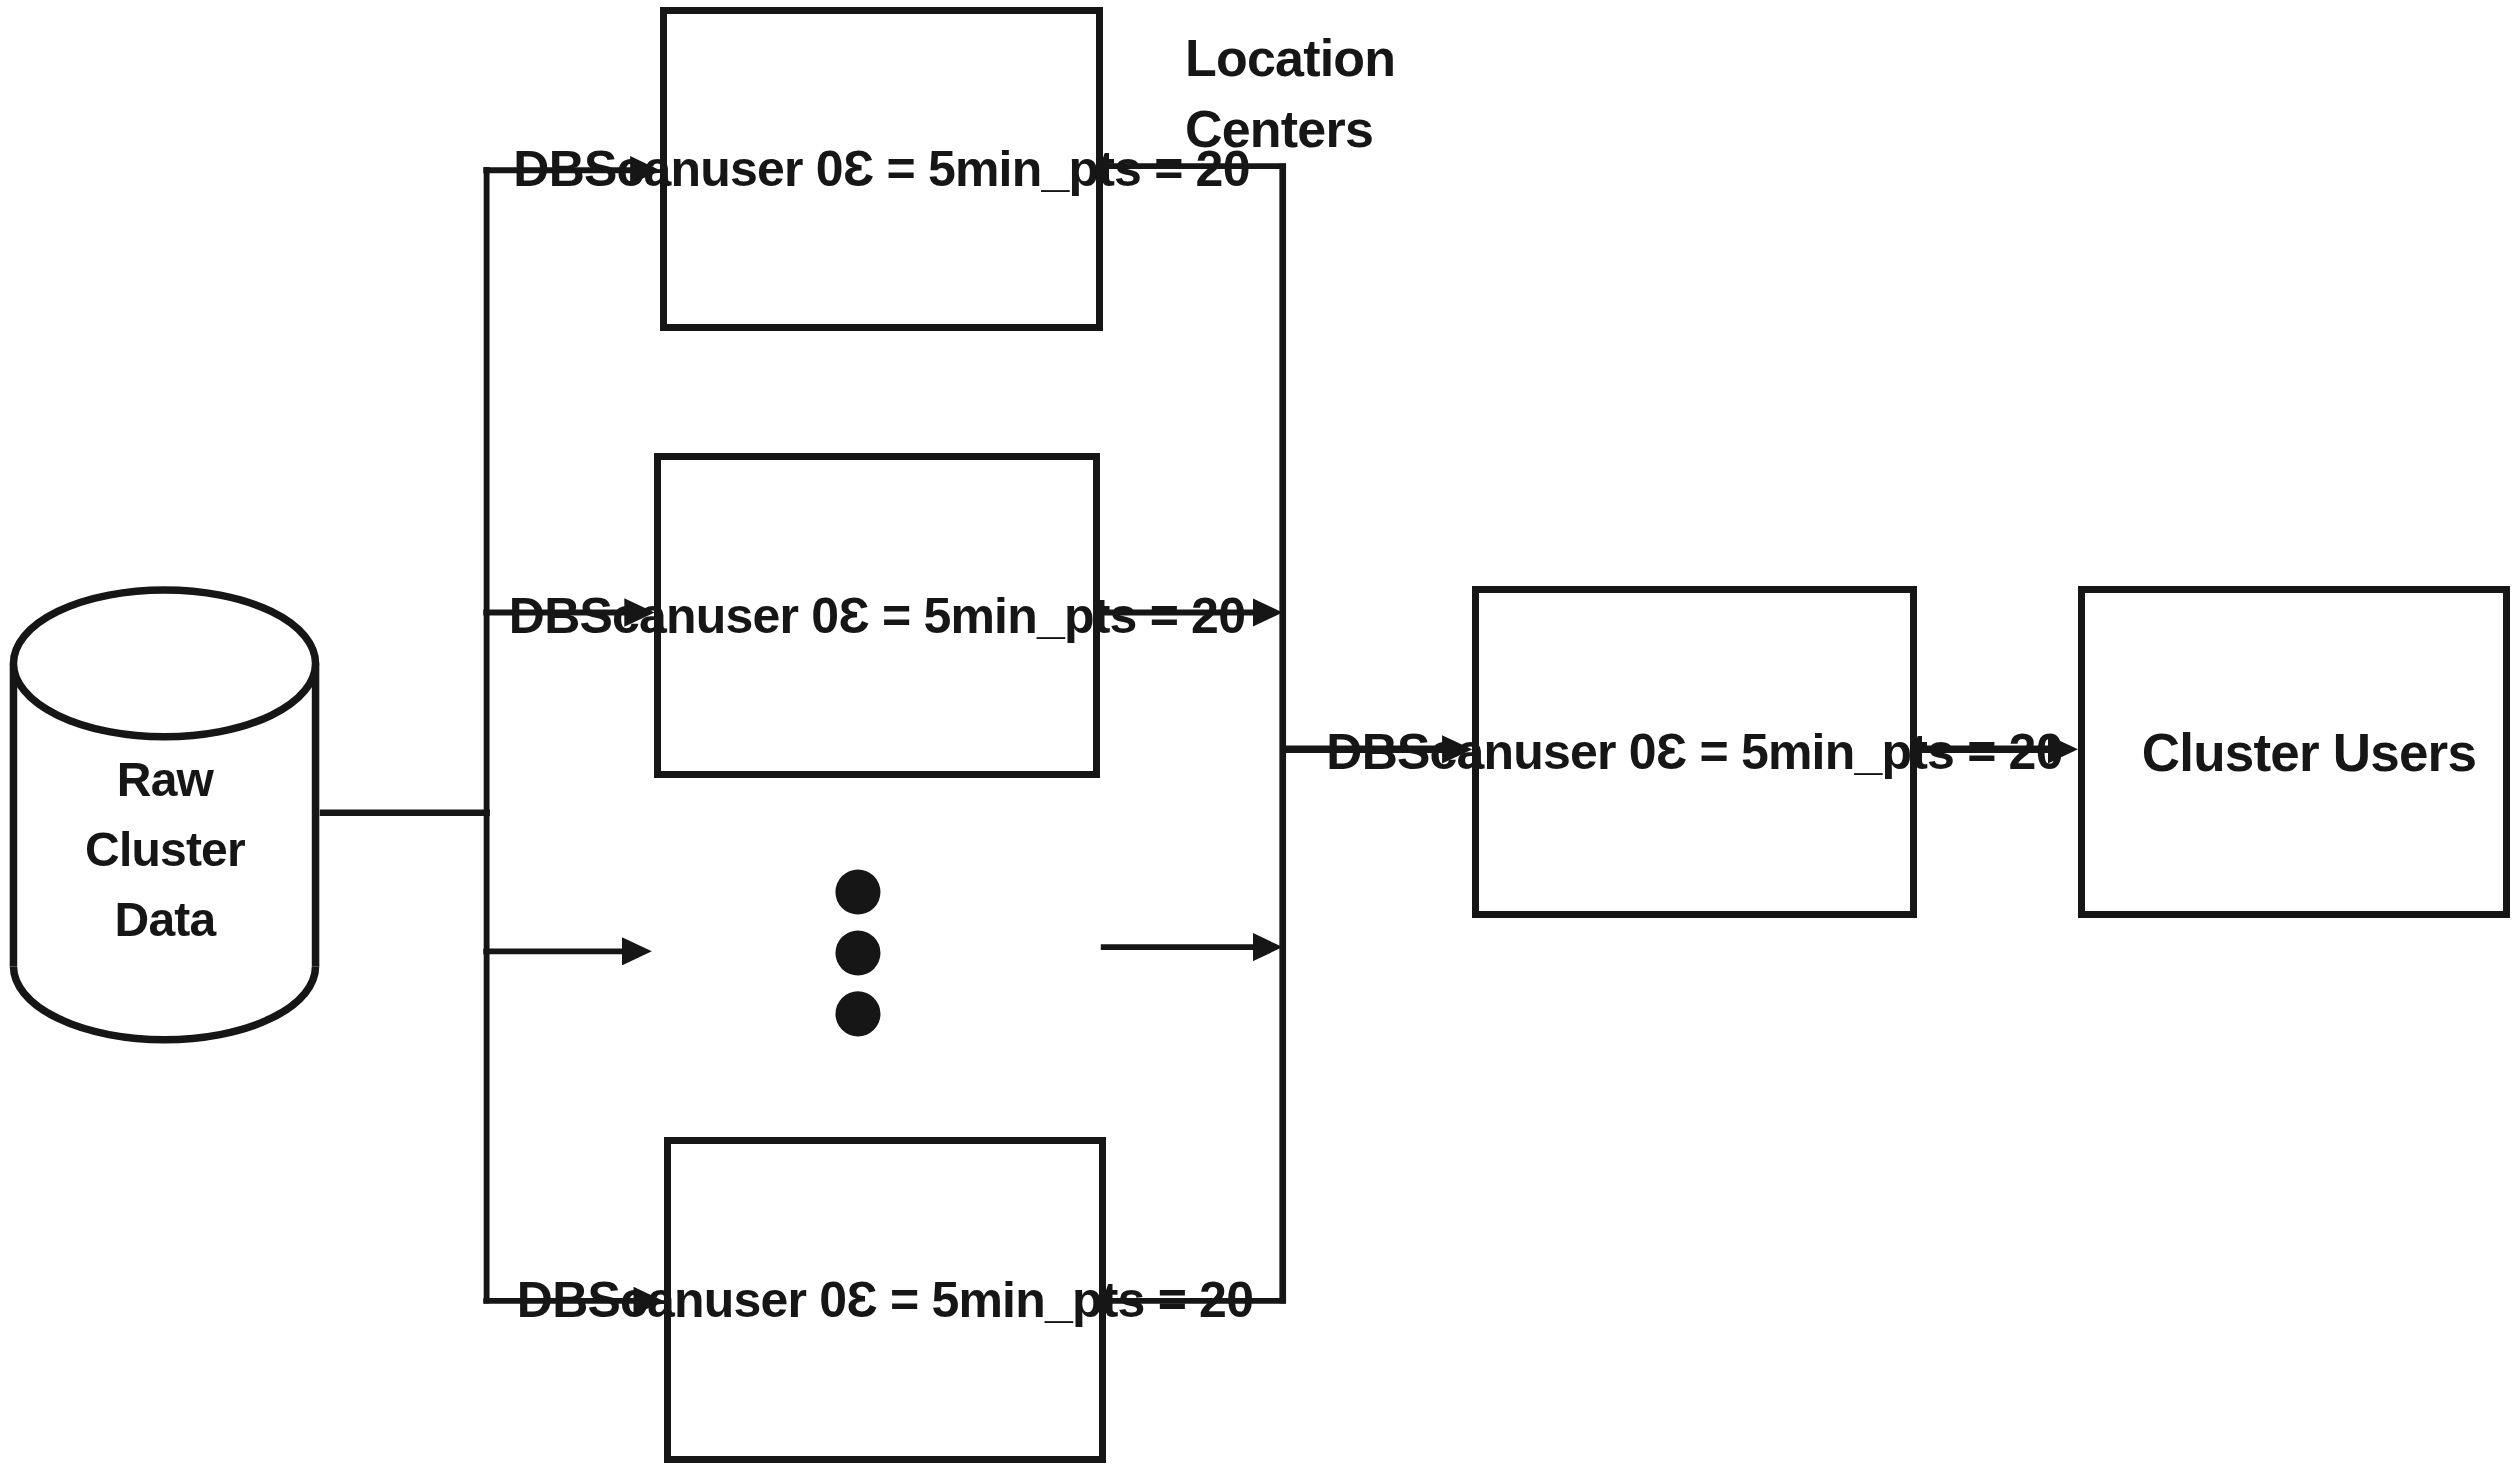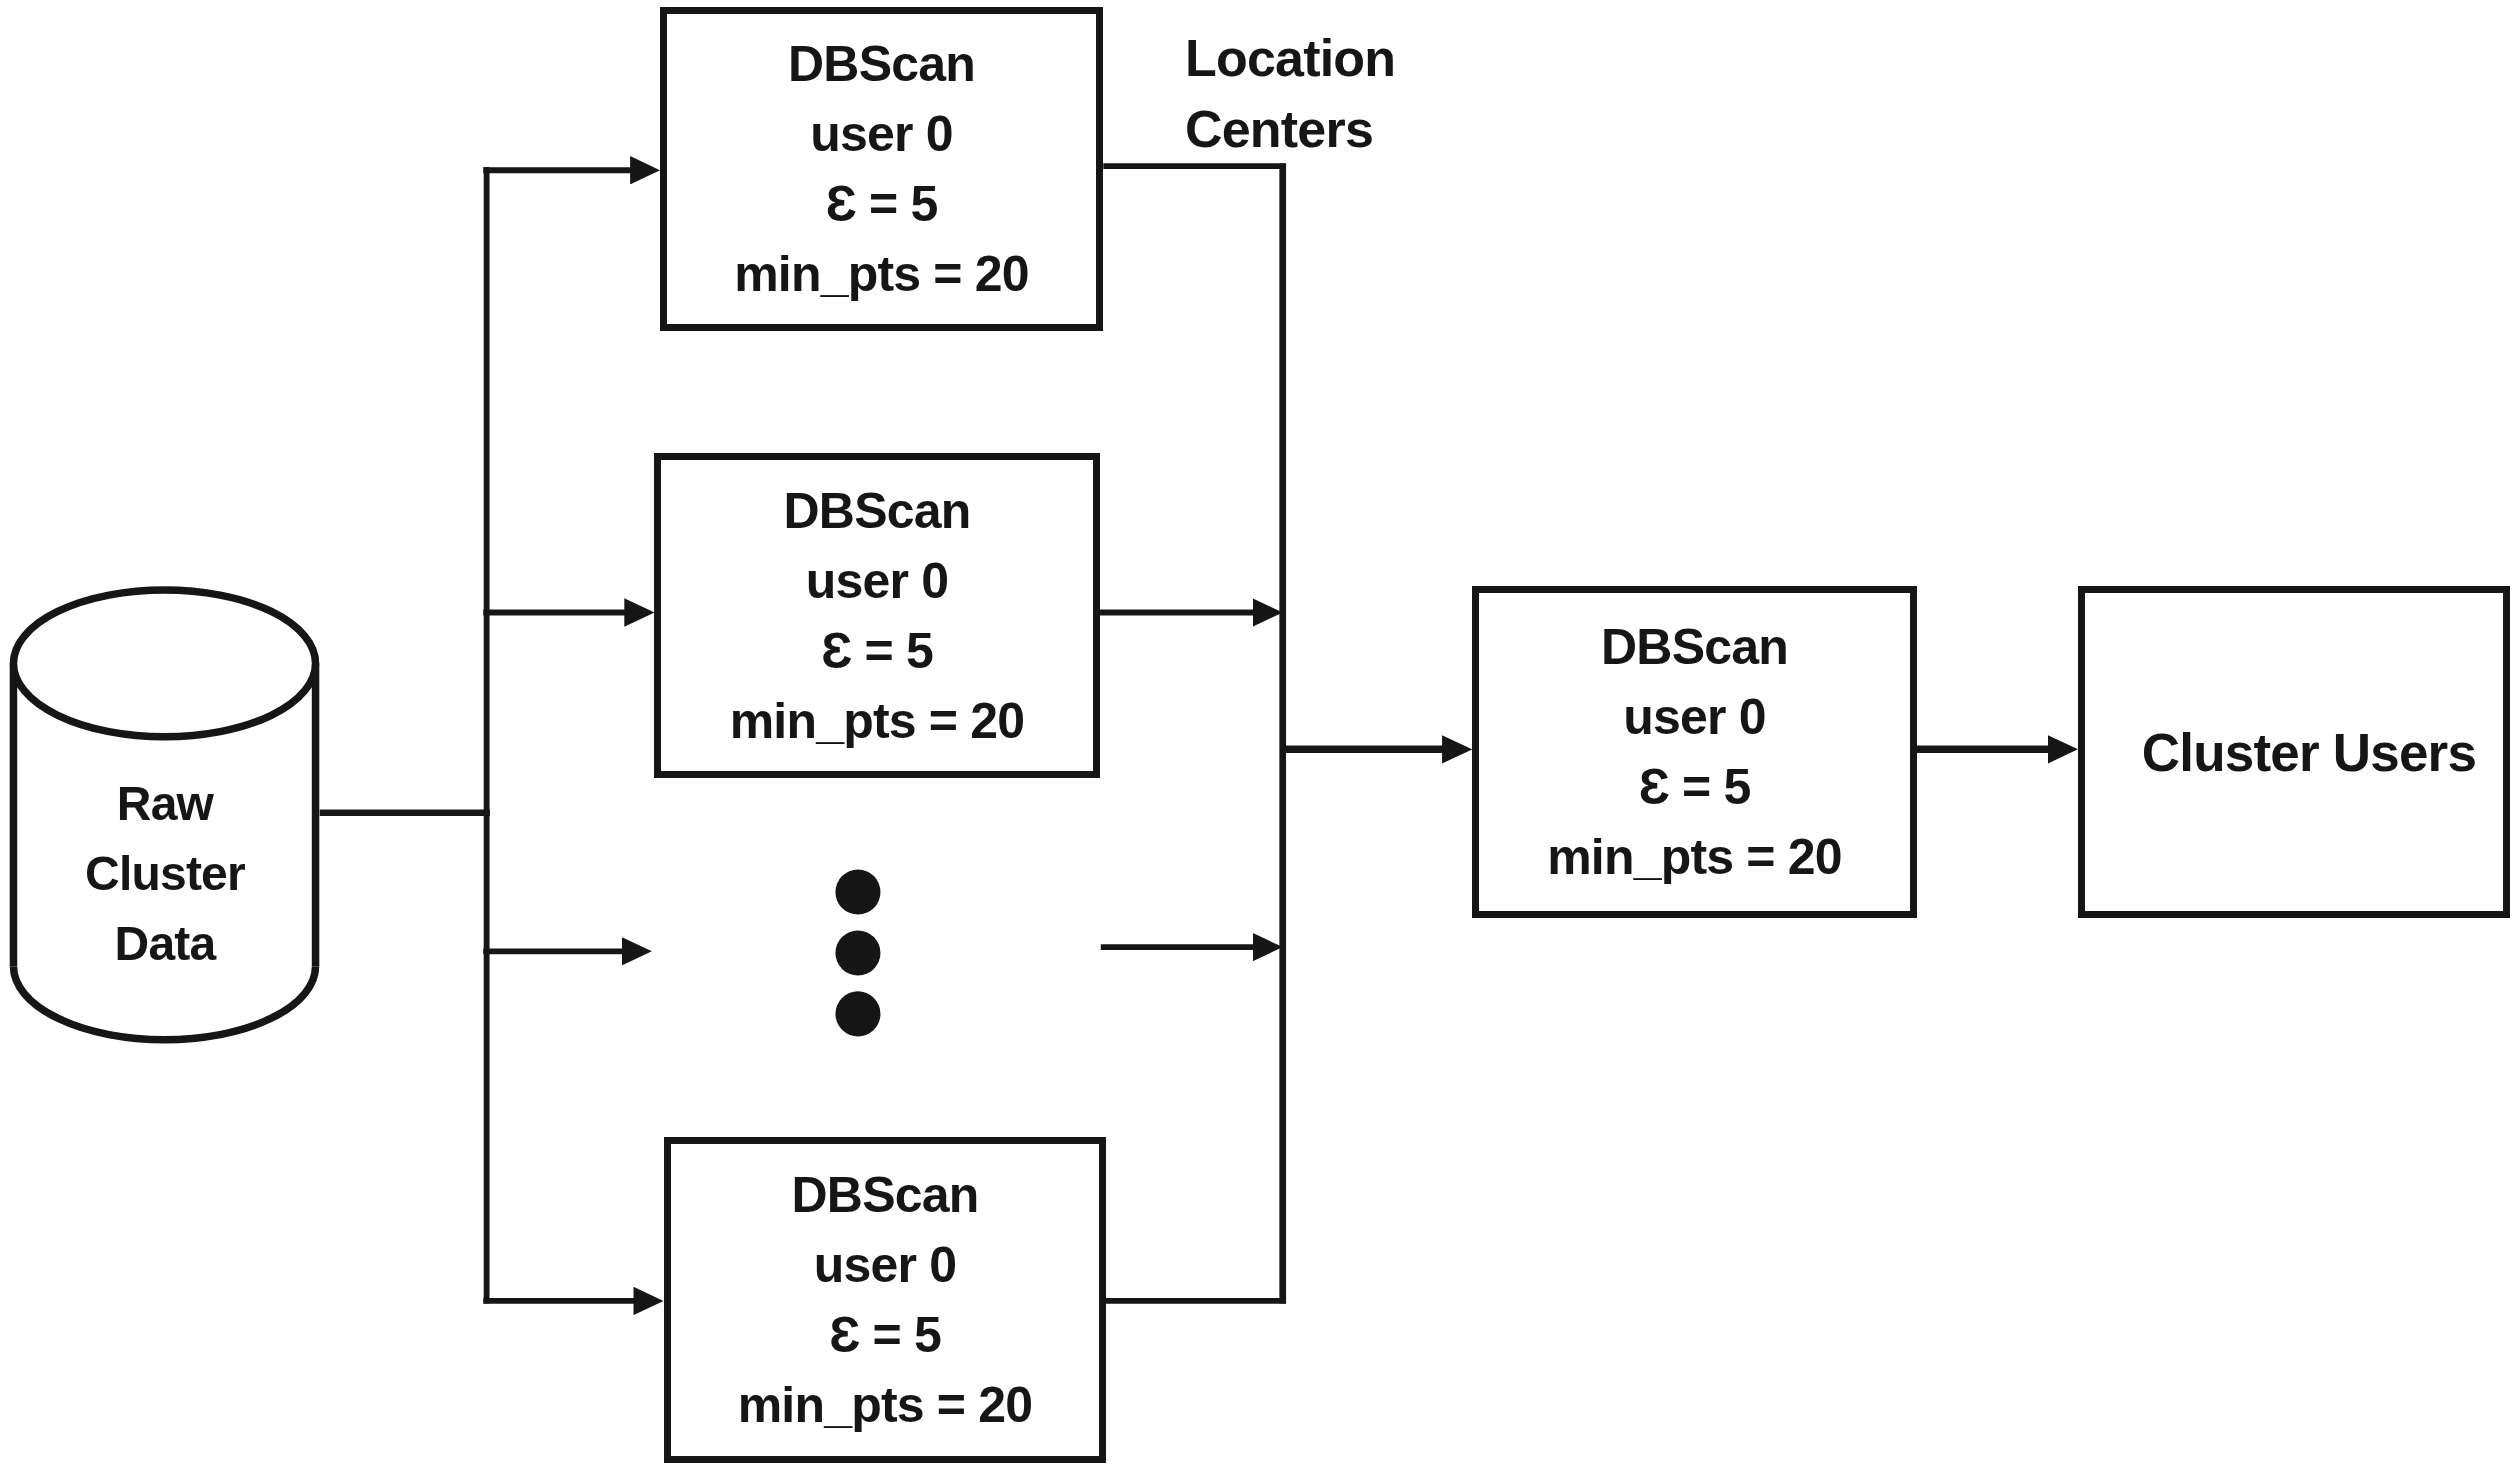--- a/index.html
+++ b/index.html
@@ -24,21 +24,20 @@
   .wire {
     stroke: #161616;
     fill: none;
   }
   .node-box {
     position: absolute;
     box-sizing: border-box;
     border: 7.5px solid #161616;
     background: #ffffff;
     display: flex;
-    flex-direction: column;
     justify-content: center;
     align-items: center;
     text-align: center;
   }
   .box-line {
     font-size: 50px;
     line-height: 70px;
     font-weight: 700;
     letter-spacing: -0.8px;
     white-space: nowrap;
@@ -49,21 +48,20 @@
     letter-spacing: -0.8px;
     white-space: nowrap;
     margin-left: 30px;
   }
   .cyl-text {
     position: absolute;
     left: 10px;
     top: 745px;
     width: 310px;
     text-align: center;
-    margin-top: 24px;
   }
   .cyl-line {
     font-size: 48px;
     line-height: 70px;
     font-weight: 700;
     letter-spacing: -0.8px;
   }
   .float-label {
     position: absolute;
     left: 1185px;

